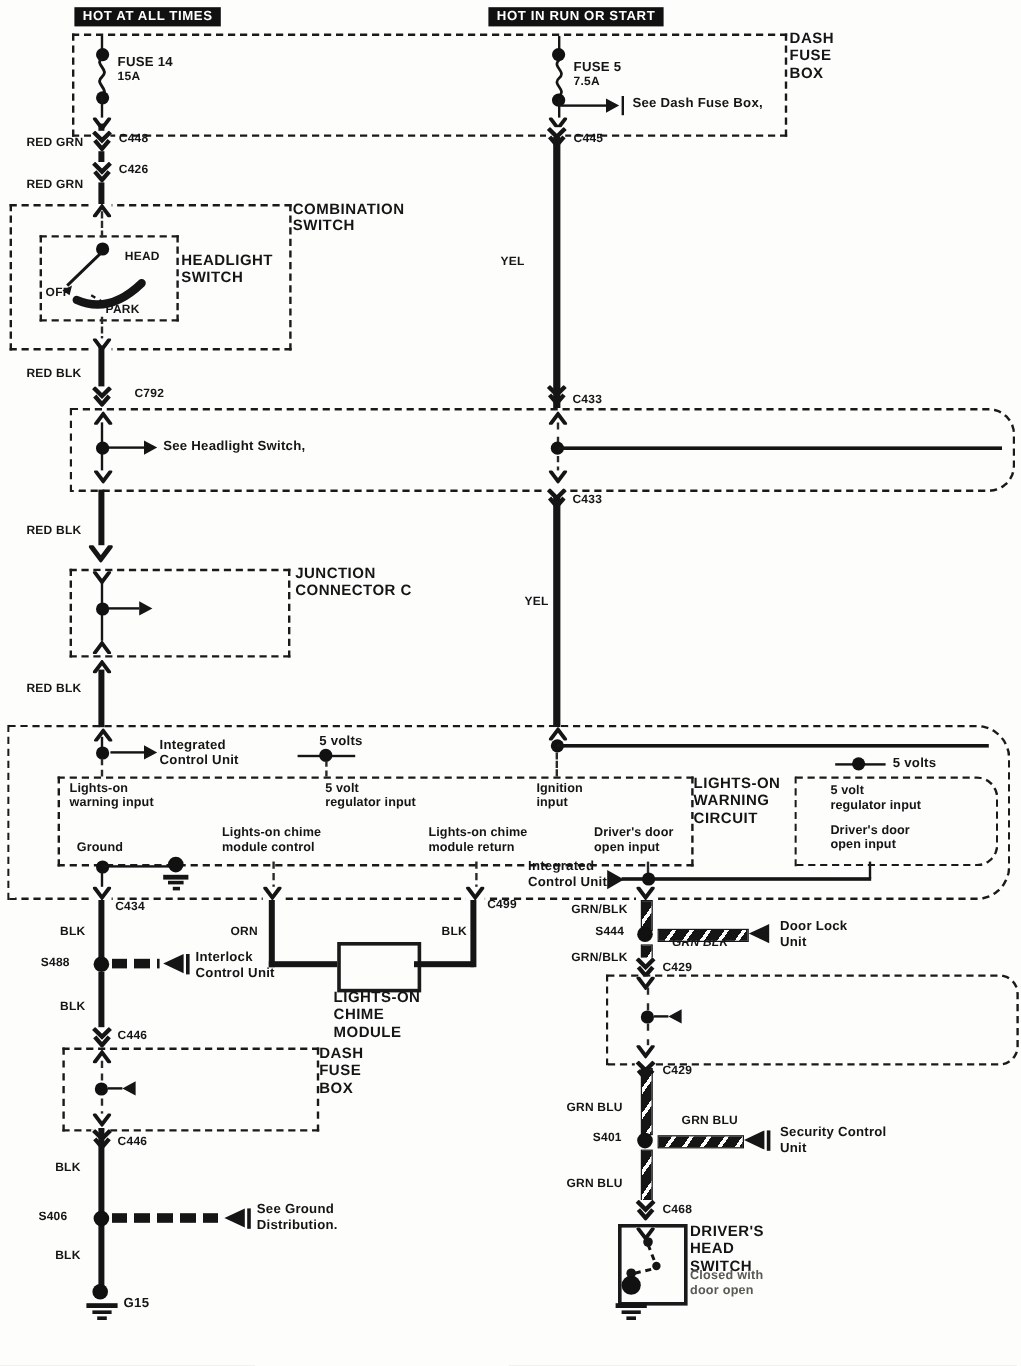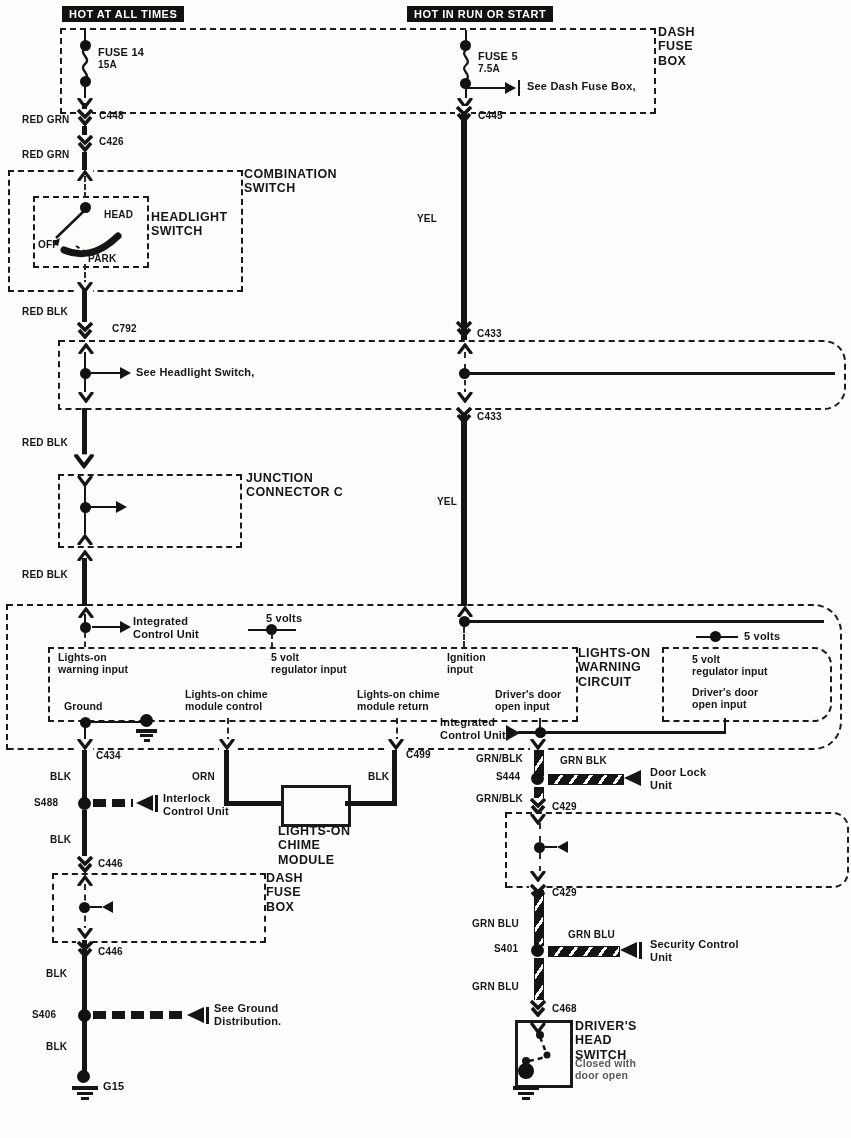--- a/index.html
+++ b/index.html
@@ -399,21 +399,21 @@
   <div class="dot big" style="left:77px;top:1070px;"></div>
   <div class="bar" style="left:72px;top:1086px;width:26px;height:4px;"></div>
   <div class="bar" style="left:77px;top:1092px;width:16px;height:3px;"></div>
   <div class="bar" style="left:81px;top:1097px;width:8px;height:2.5px;"></div>
   <div class="lbl" style="left:103px;top:1080px;">G15</div>
 
   <div class="lbl s" style="left:476px;top:753px;">GRN/BLK</div>
   <div class="striped" style="left:534px;top:750px;width:8px;height:24px;"></div>
   <div class="lbl s" style="left:496px;top:771px;">S444</div>
   <div class="dot big" style="left:531px;top:772px;"></div>
-  <div class="lbl s" style="left:560px;top:755px;">GRN BLK</div>
+  <div class="lbl s" style="left:560px;top:780px;font-style:italic;">GRN BLK</div>
   <div class="striped" style="left:548px;top:774px;width:74px;height:9px;"></div>
   <div class="tri-l" style="left:624px;top:770px;"></div>
   <div class="lbl" style="left:650px;top:766px;">Door Lock
 Unit</div>
   <div class="striped" style="left:534px;top:787px;width:8px;height:13px;"></div>
   <div class="lbl s" style="left:476px;top:793px;">GRN/BLK</div>
   <div class="chev pair" style="left:529px;top:798px;">
       <svg width="18" height="17" viewBox="0 0 18 17">
         <path d="M2 1 L9 8 L16 1" fill="none" stroke="#151515" stroke-width="3.6"></path>
         <path d="M3 8 L9 15 L15 8" fill="none" stroke="#151515" stroke-width="3.6"></path>

